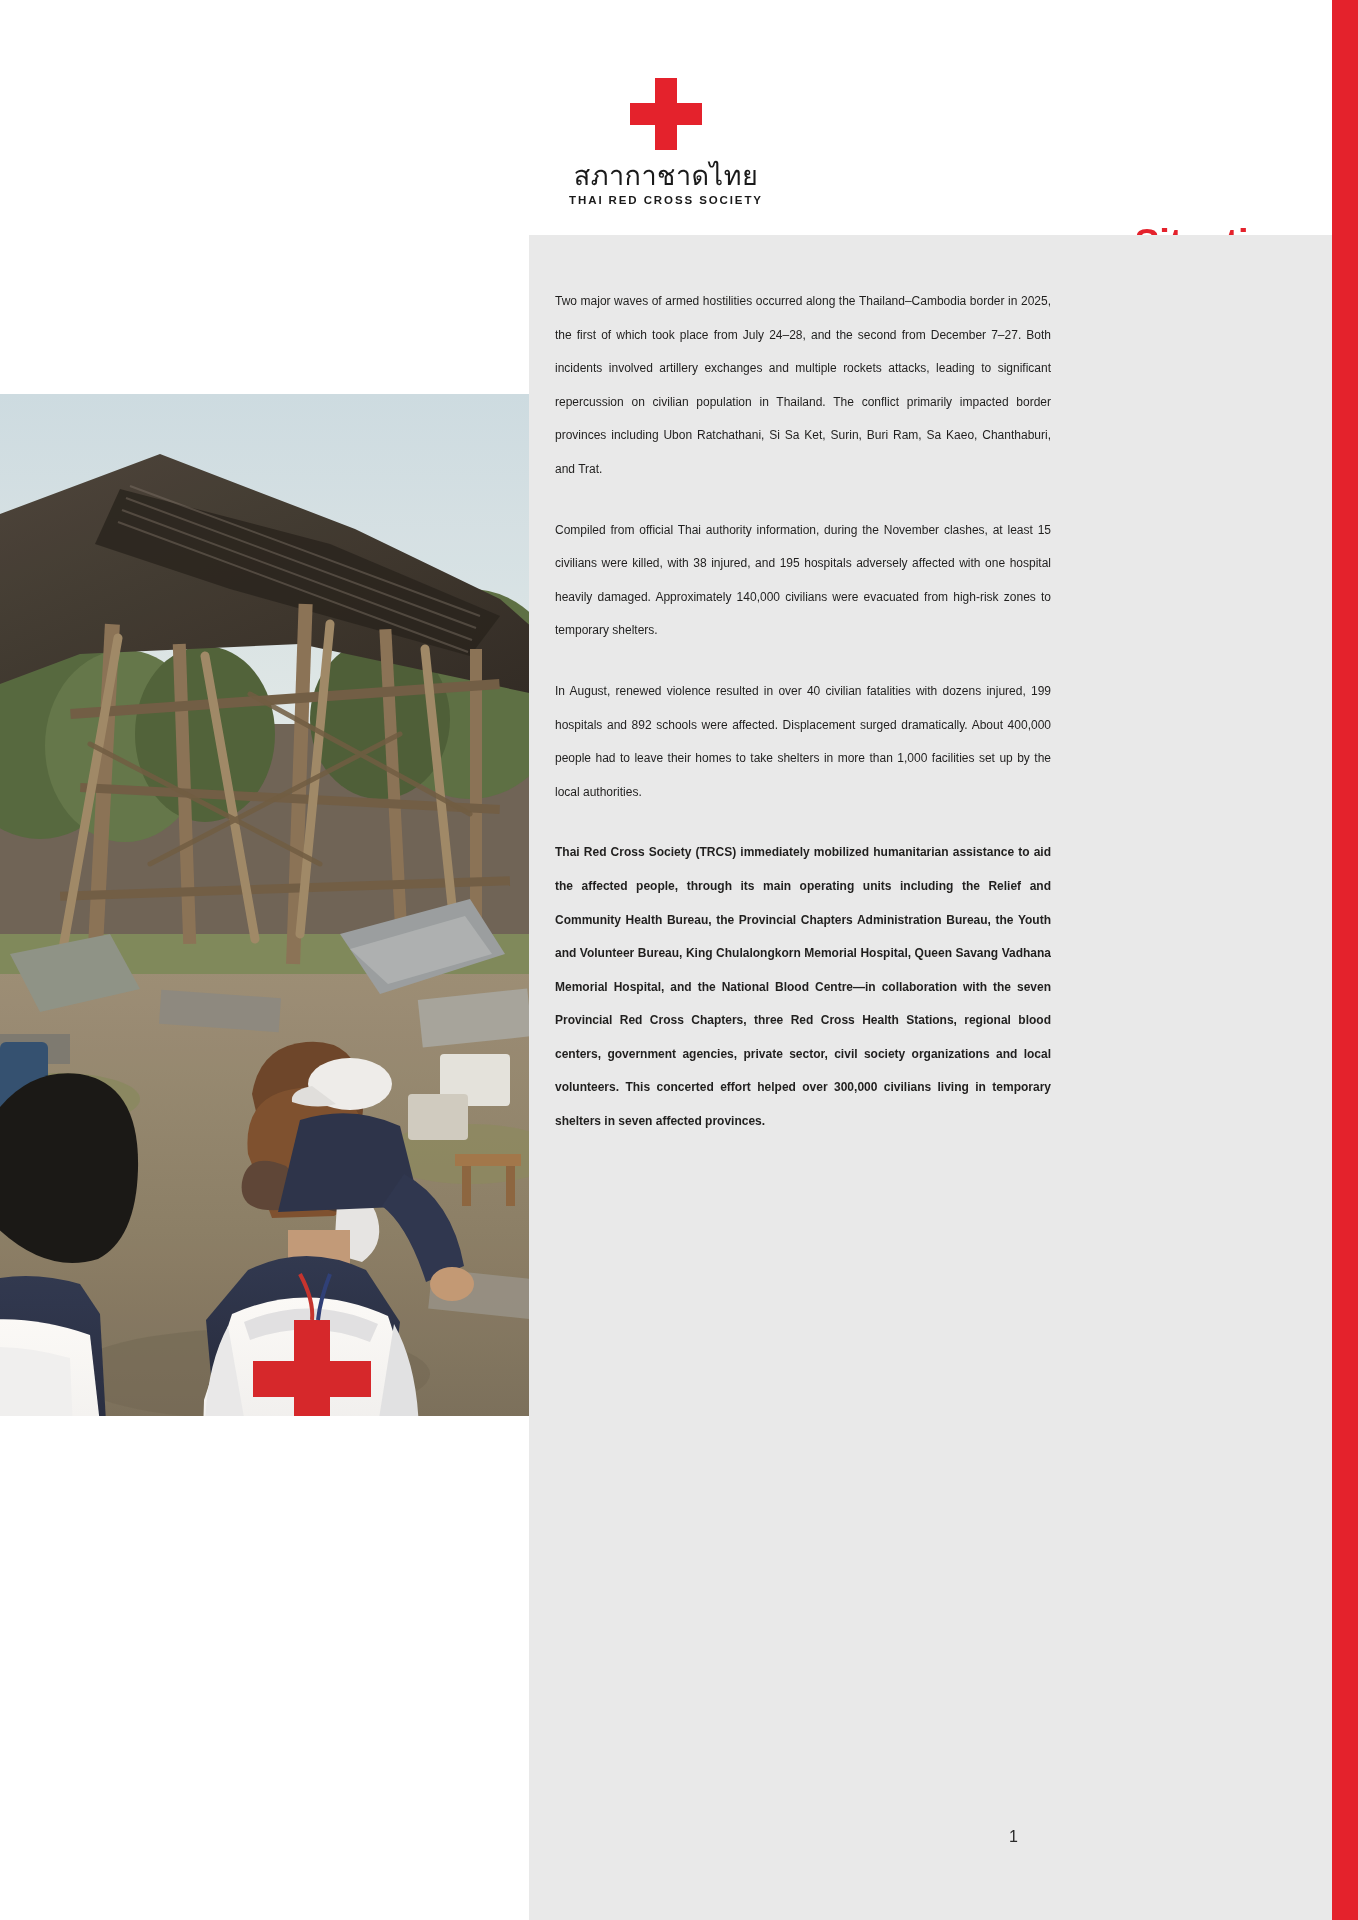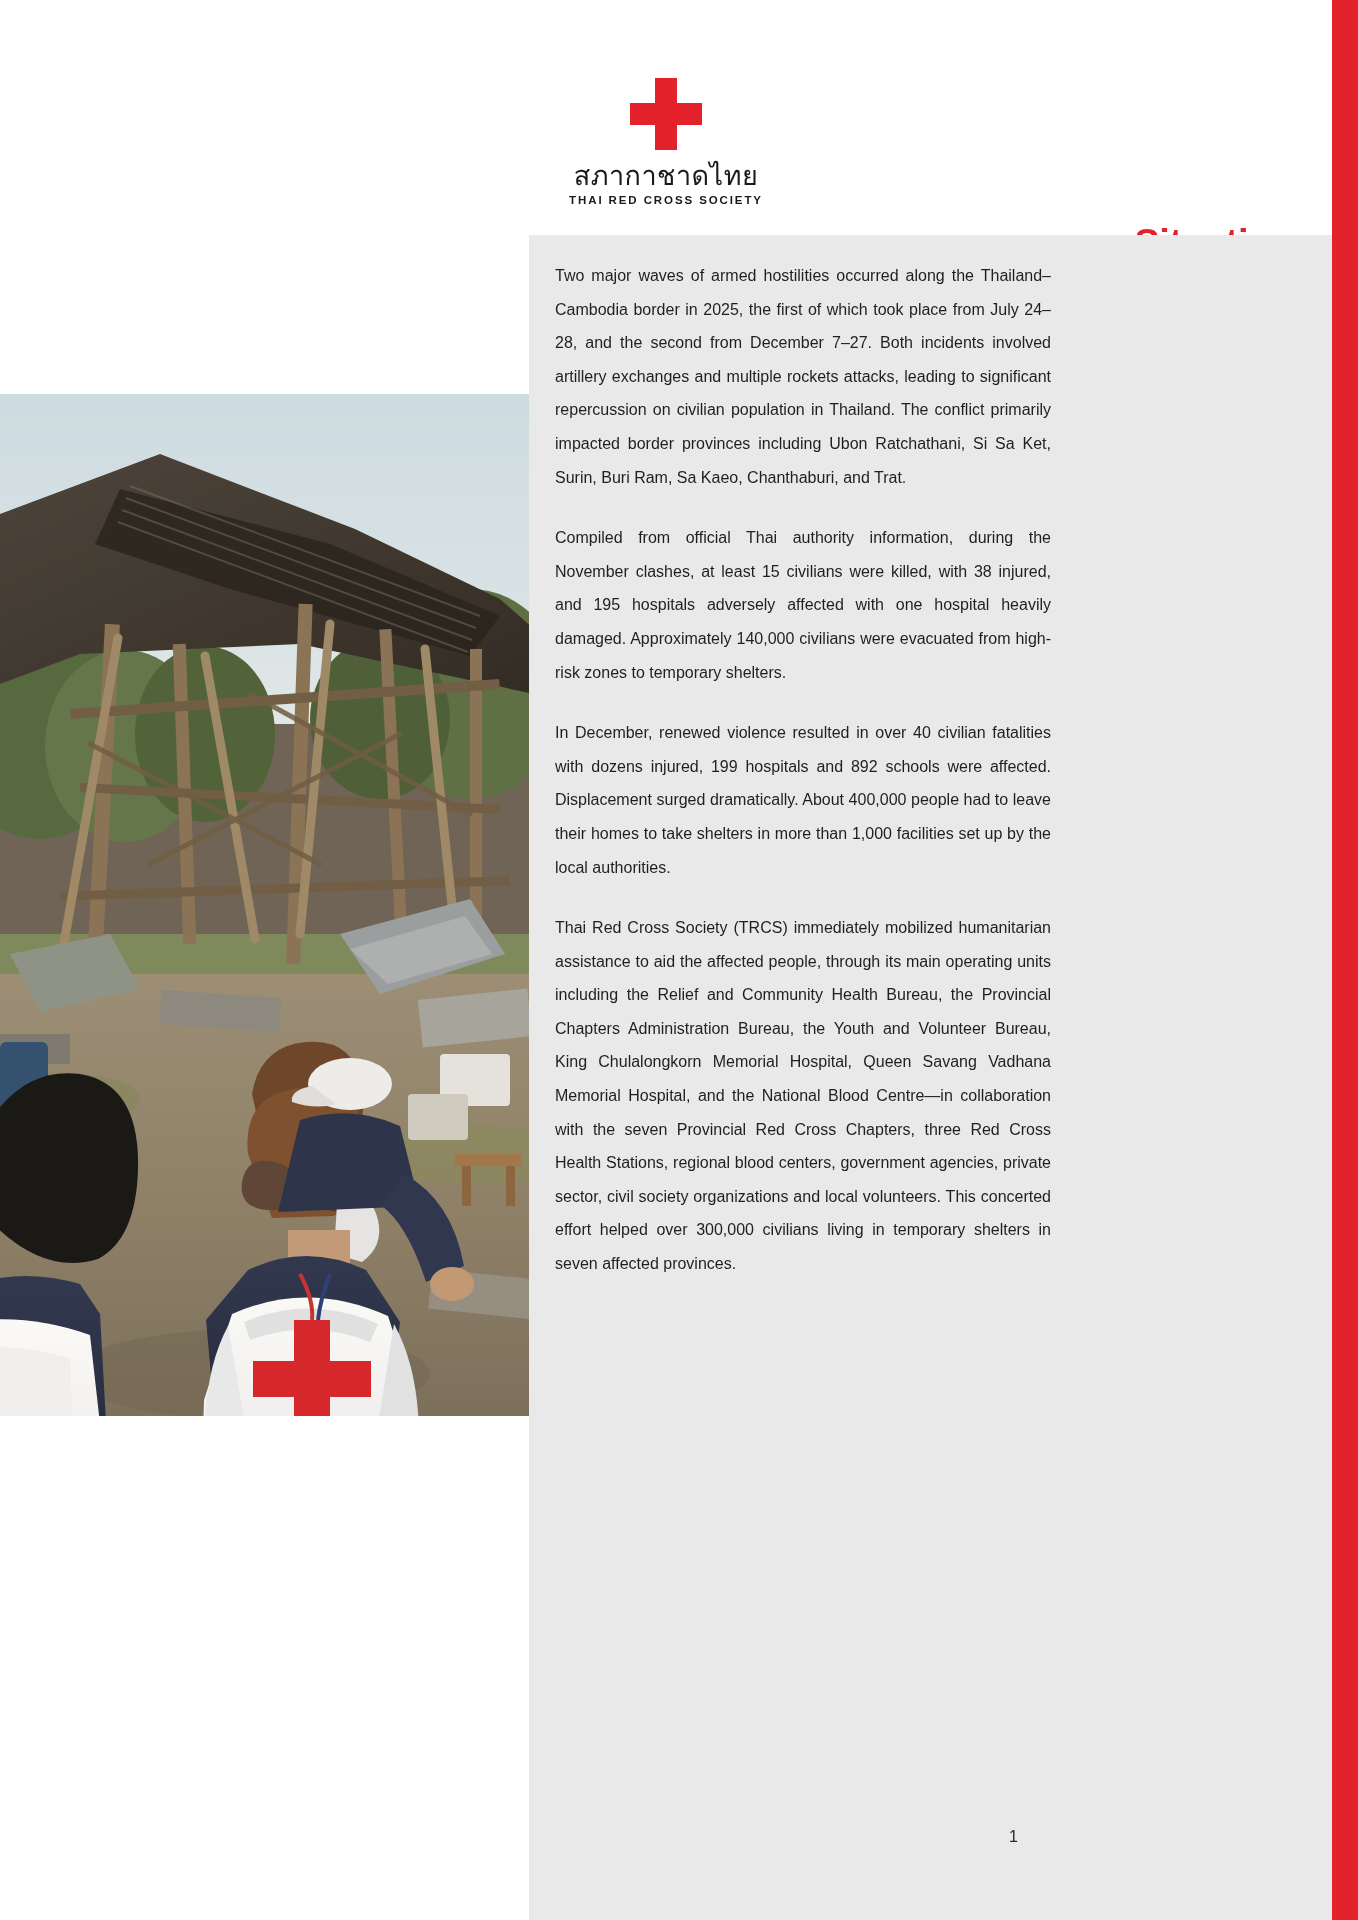--- a/index.html
+++ b/index.html
@@ -91,30 +91,31 @@
     left:529px; top:235px;
     width:803px; height:1685px;
     background:#e9e9e9;
   }
   .panel-inner {
     position:absolute;
     left:26px; top:24px;
     width:496px;
   }
   .body-par {
-    font-size:16px;
+    font-size:12px;
     line-height:33.6px;
     color:#201f1e;
     text-align:justify;
     text-justify:inter-word;
     margin-bottom:27px;
     font-family:"Liberation Sans", sans-serif;
     hyphens:auto;
-  }
-  .body-par:last-child { margin-bottom:0; }
+    margin-top:26px;
+  }
+  .body-par:last-child { margin-bottom:0;font-weight:bold; }
 
   .page-number {
     position:absolute;
     left:480px; top:1593px;
     font-size:16px;
     color:#2a2a2a;
   }
 </style>
 </head>
 <body>
@@ -304,19 +305,19 @@
       <path d="M276 1302 q14 40 8 80 q12 -30 8 -78z" fill="#f08a2e"></path>
 
       <rect x="0" y="0" width="534" height="1022" fill="#b08a4a" opacity="0.05"></rect>
     </svg>
   </div>
 
   <div class="text-panel">
     <div class="panel-inner">
       <p class="body-par">Two major waves of armed hostilities occurred along the Thailand–Cambodia border in 2025, the first of which took place from July 24–28, and the second from December 7–27. Both incidents involved artillery exchanges and multiple rockets attacks, leading to significant repercussion on civilian population in Thailand. The conflict primarily impacted border provinces including Ubon Ratchathani, Si Sa Ket, Surin, Buri Ram, Sa Kaeo, Chanthaburi, and Trat.</p>
       <p class="body-par">Compiled from official Thai authority information, during the November clashes, at least 15 civilians were killed, with 38 injured, and 195 hospitals adversely affected with one hospital heavily damaged. Approximately 140,000 civilians were evacuated from high-risk zones to temporary shelters.</p>
-      <p class="body-par">In December, renewed violence resulted in over 40 civilian fatalities with dozens injured, 199 hospitals and 892 schools were affected. Displacement surged dramatically. About 400,000 people had to leave their homes to take shelters in more than 1,000 facilities set up by the local authorities.</p>
+      <p class="body-par">In August, renewed violence resulted in over 40 civilian fatalities with dozens injured, 199 hospitals and 892 schools were affected. Displacement surged dramatically. About 400,000 people had to leave their homes to take shelters in more than 1,000 facilities set up by the local authorities.</p>
       <p class="body-par">Thai Red Cross Society (TRCS) immediately mobilized humanitarian assistance to aid the affected people, through its main operating units including the Relief and Community Health Bureau, the Provincial Chapters Administration Bureau, the Youth and Volunteer Bureau, King Chulalongkorn Memorial Hospital, Queen Savang Vadhana Memorial Hospital, and the National Blood Centre—in collaboration with the seven Provincial Red Cross Chapters, three Red Cross Health Stations, regional blood centers, government agencies, private sector, civil society organizations and local volunteers. This concerted effort helped over 300,000 civilians living in temporary shelters in seven affected provinces.</p>
     </div>
     <div class="page-number">1</div>
   </div>
 
 </div>
 
 </body></html>

